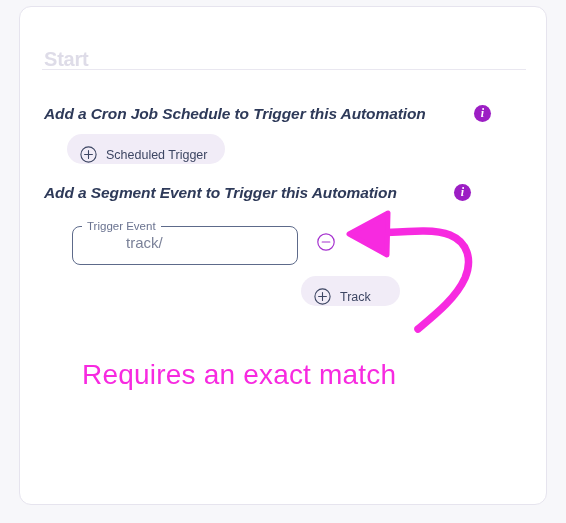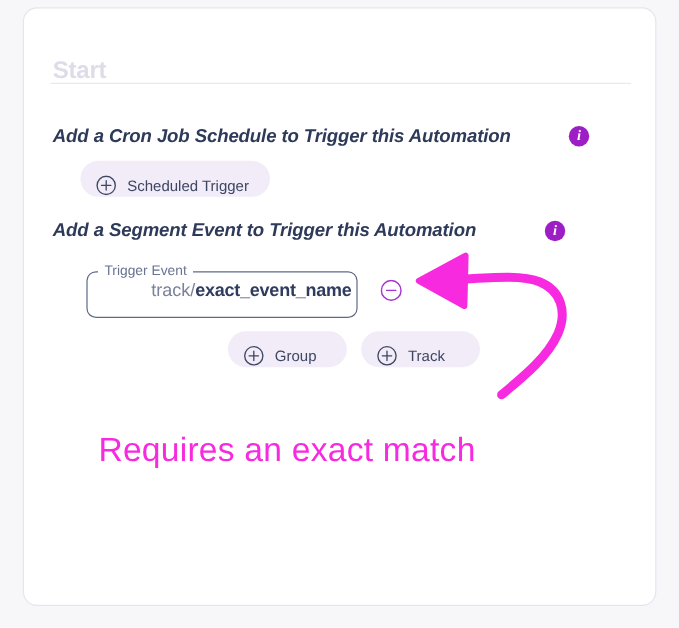--- a/index.html
+++ b/index.html
@@ -216,41 +216,31 @@
   <div id="segment-heading" class="section-heading">Add a Segment Event to Trigger this Automation</div>
 
   <div id="segment-info-icon" class="info-icon">i</div>
 
   <div id="segment-event-field">
     <fieldset>
       <legend>Trigger Event</legend>
     </fieldset>
     <div id="segment-event-input" placeholder="event name">
       <span class="prefix">track/</span>
-        <span class="event-name">exact_event_name</span>
     </div>
   </div>
 
   <div id="remove-segment-event-button">
     <svg width="18" height="18" viewBox="0 0 18 18">
       <circle cx="9" cy="9" r="8.2" fill="none" stroke="#a633cf" stroke-width="1.2"></circle>
       <path d="M5.2 9 H12.8" stroke="#a633cf" stroke-width="1.2" stroke-linecap="round"></path>
     </svg>
   </div>
 
 
-  <div id="chip-group" class="chip">
-    <span class="plus-circle">
-      <svg width="17" height="17" viewBox="0 0 17 17">
-        <circle cx="8.5" cy="8.5" r="7.6" fill="none" stroke="#3d4663" stroke-width="1.1"></circle>
-        <path d="M8.5 4.6 V12.4 M4.6 8.5 H12.4" stroke="#3d4663" stroke-width="1.1" stroke-linecap="round"></path>
-      </svg>
-    </span>
-    <span class="chip-label">Group</span>
-  </div>
 
   <div id="chip-track" class="chip">
     <span class="plus-circle">
       <svg width="17" height="17" viewBox="0 0 17 17">
         <circle cx="8.5" cy="8.5" r="7.6" fill="none" stroke="#3d4663" stroke-width="1.1"></circle>
         <path d="M8.5 4.6 V12.4 M4.6 8.5 H12.4" stroke="#3d4663" stroke-width="1.1" stroke-linecap="round"></path>
       </svg>
     </span>
     <span class="chip-label">Track</span>
   </div>

